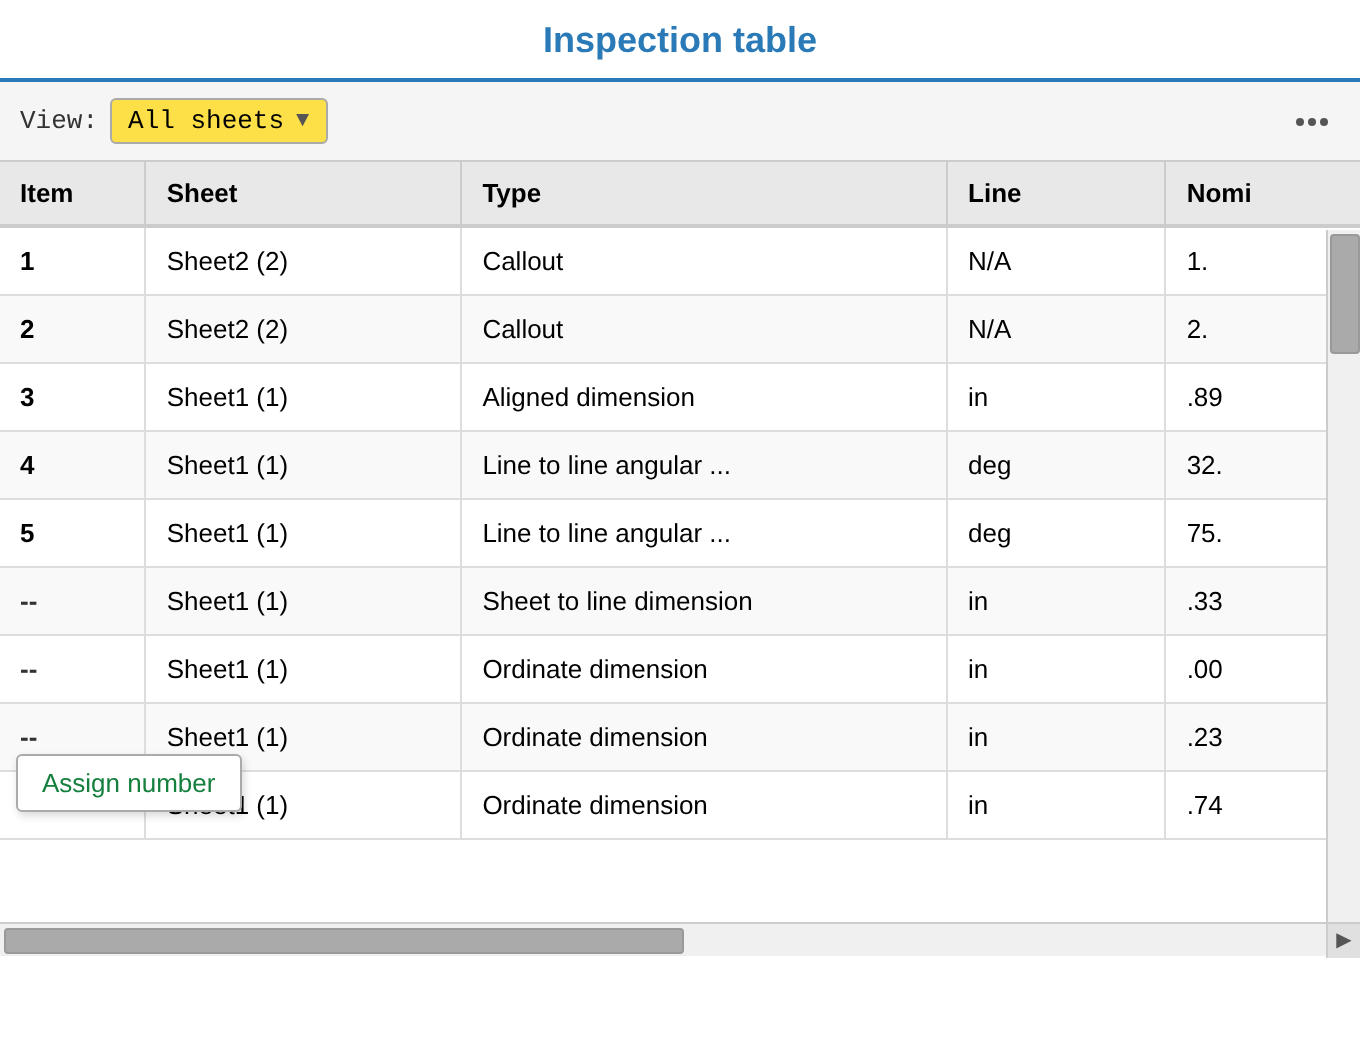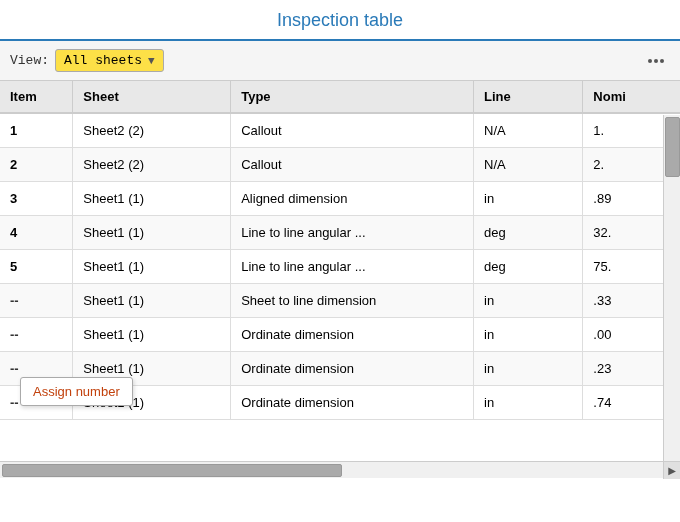--- a/index.html
+++ b/index.html
@@ -15,21 +15,21 @@
 
     .header {
       text-align: center;
       padding: 10px 0 8px;
       border-bottom: 2px solid #2a7ab8;
     }
 
     .header-title {
       color: #2a7ab8;
       font-size: 18px;
-      font-weight: normal;
+      font-weight: bold;
     }
 
     .toolbar {
       display: flex;
       align-items: center;
       padding: 8px 10px;
       background: #f5f5f5;
       border-bottom: 1px solid #ccc;
       justify-content: space-between;
       font-family: Liberation Mono, monospace;
@@ -194,28 +194,28 @@
       align-items: center;
       justify-content: center;
       font-size: 10px;
       cursor: pointer;
       color: #555;
     }
 
     
     .tooltip-popup {
       position: absolute;
-      left: 20px;
+      left: 8px;
       top: 296px;
       background: #fff;
       border: 1px solid #aaa;
       border-radius: 3px;
       padding: 6px 12px;
       font-size: 13px;
-      color: #c2410c;
+      color: #15803d;
       box-shadow: 1px 2px 4px rgba(0,0,0,0.15);
       z-index: 100;
       white-space: nowrap;
     }
 
     .row-dashes td:first-child {
       font-weight: bold;
       color: #333;
     }
   </style>

